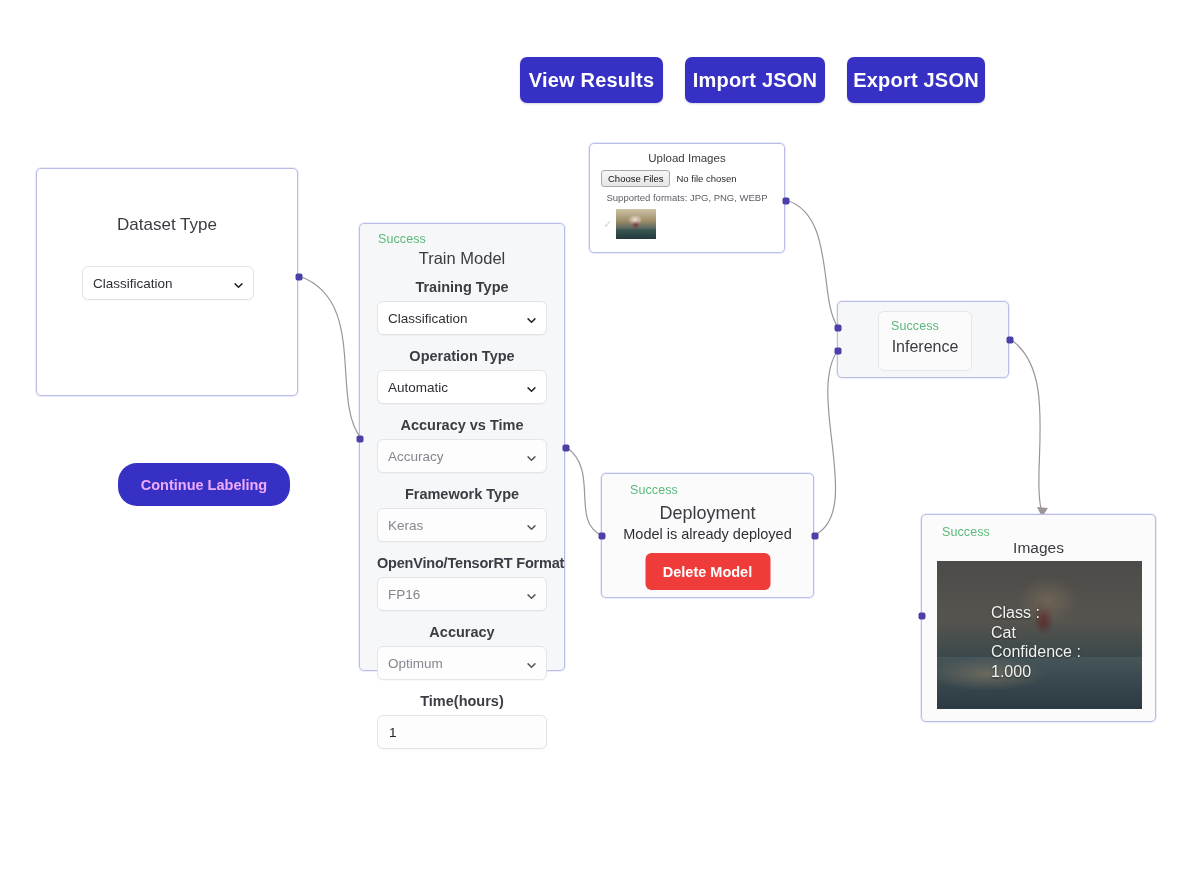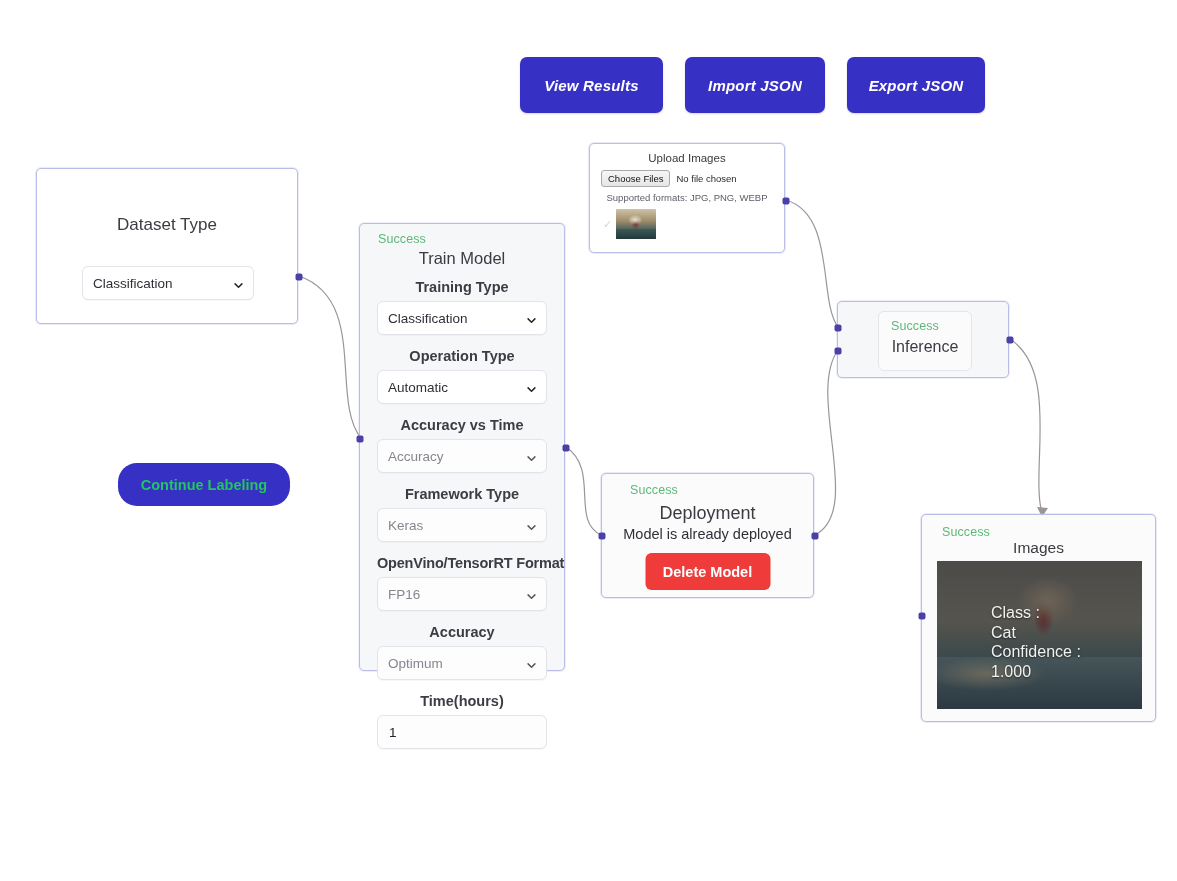--- a/index.html
+++ b/index.html
@@ -20,33 +20,32 @@
   #toolbar {
     position: absolute;
     left: 520px;
     top: 57px;
     display: flex;
     gap: 22px;
     align-items: flex-start;
   }
   .tb-btn {
     font-family: "Liberation Sans", sans-serif;
-    font-size: 15px;
+    font-size: 20px;
     font-weight: bold;
     letter-spacing: .2px;
     border-radius: 7px;
-    height: 56px;
+    height: 46px;
     display: flex;
     align-items: center;
     justify-content: center;
     cursor: pointer;
     box-sizing: border-box;
     border: 1px solid transparent;
     user-select: none;
-    font-style: italic;
   }
   .tb-btn.primary {
     background: #3730c4;
     color: #ffffff;
     box-shadow: 0 1px 2px rgba(20,20,60,.18);
   }
   .tb-btn.ghost {
     background: #fafafc;
     color: #3f3f8e;
     border: 1px solid #dcdce6;
@@ -155,21 +154,21 @@
     align-items: center;
     padding: 0 11px;
     font-size: 13.5px;
     color: #222228;
     font-family: "Liberation Sans", sans-serif;
     box-shadow: 0 1px 1px rgba(0,0,0,.03);
   }
 
   
   #node-dataset {
-    left: 36px; top: 168px; width: 262px; height: 156px;
+    left: 36px; top: 168px; width: 262px; height: 228px;
   }
   #node-dataset .node-title { margin-top: 46px; font-size: 17px; }
   #node-dataset .select { position: absolute; left: 45px; top: 240px - 170px; }
 
   
   .btn-solid {
     border-radius: 6px;
     display: flex;
     align-items: center;
     justify-content: center;
@@ -335,21 +334,21 @@
   </svg>
 
   <div class="node node-plain" id="node-dataset">
     <div class="node-title" style="margin-top:46px;">Dataset Type</div>
     <div class="select" style="position:absolute;left:45px;top:97px;width:172px;">
       <span>Classification</span>
       <svg class="chev" viewBox="0 0 10 10">
           <path d="M1.2 3.2 L5 7 L8.8 3.2" fill="none" stroke="#222" stroke-width="1.6" stroke-linecap="round" stroke-linejoin="round"></path>
         </svg>
     </div>
-    <div class="btn-solid" id="btn-continue-labeling" style="position:absolute;left:81px;top:294px;width:172px;height:43px;background:#3730c4;color:#22c55e;font-size:14.5px;border-radius:19px;">
+    <div class="btn-solid" id="btn-continue-labeling" style="position:absolute;left:81px;top:294px;width:172px;height:43px;background:#3730c4;color:#f0abfc;font-size:14.5px;border-radius:19px;">
       <span>Continue Labeling</span>
     </div>
     <div class="handle" style="left:262px;top:108px;"></div>
   </div>
 
   <div class="node node-success" id="node-train">
     <div class="success-tag" style="left:18px;top:8px;">Success</div>
     <div class="inner">
       <div class="node-title">Train Model</div>
 

